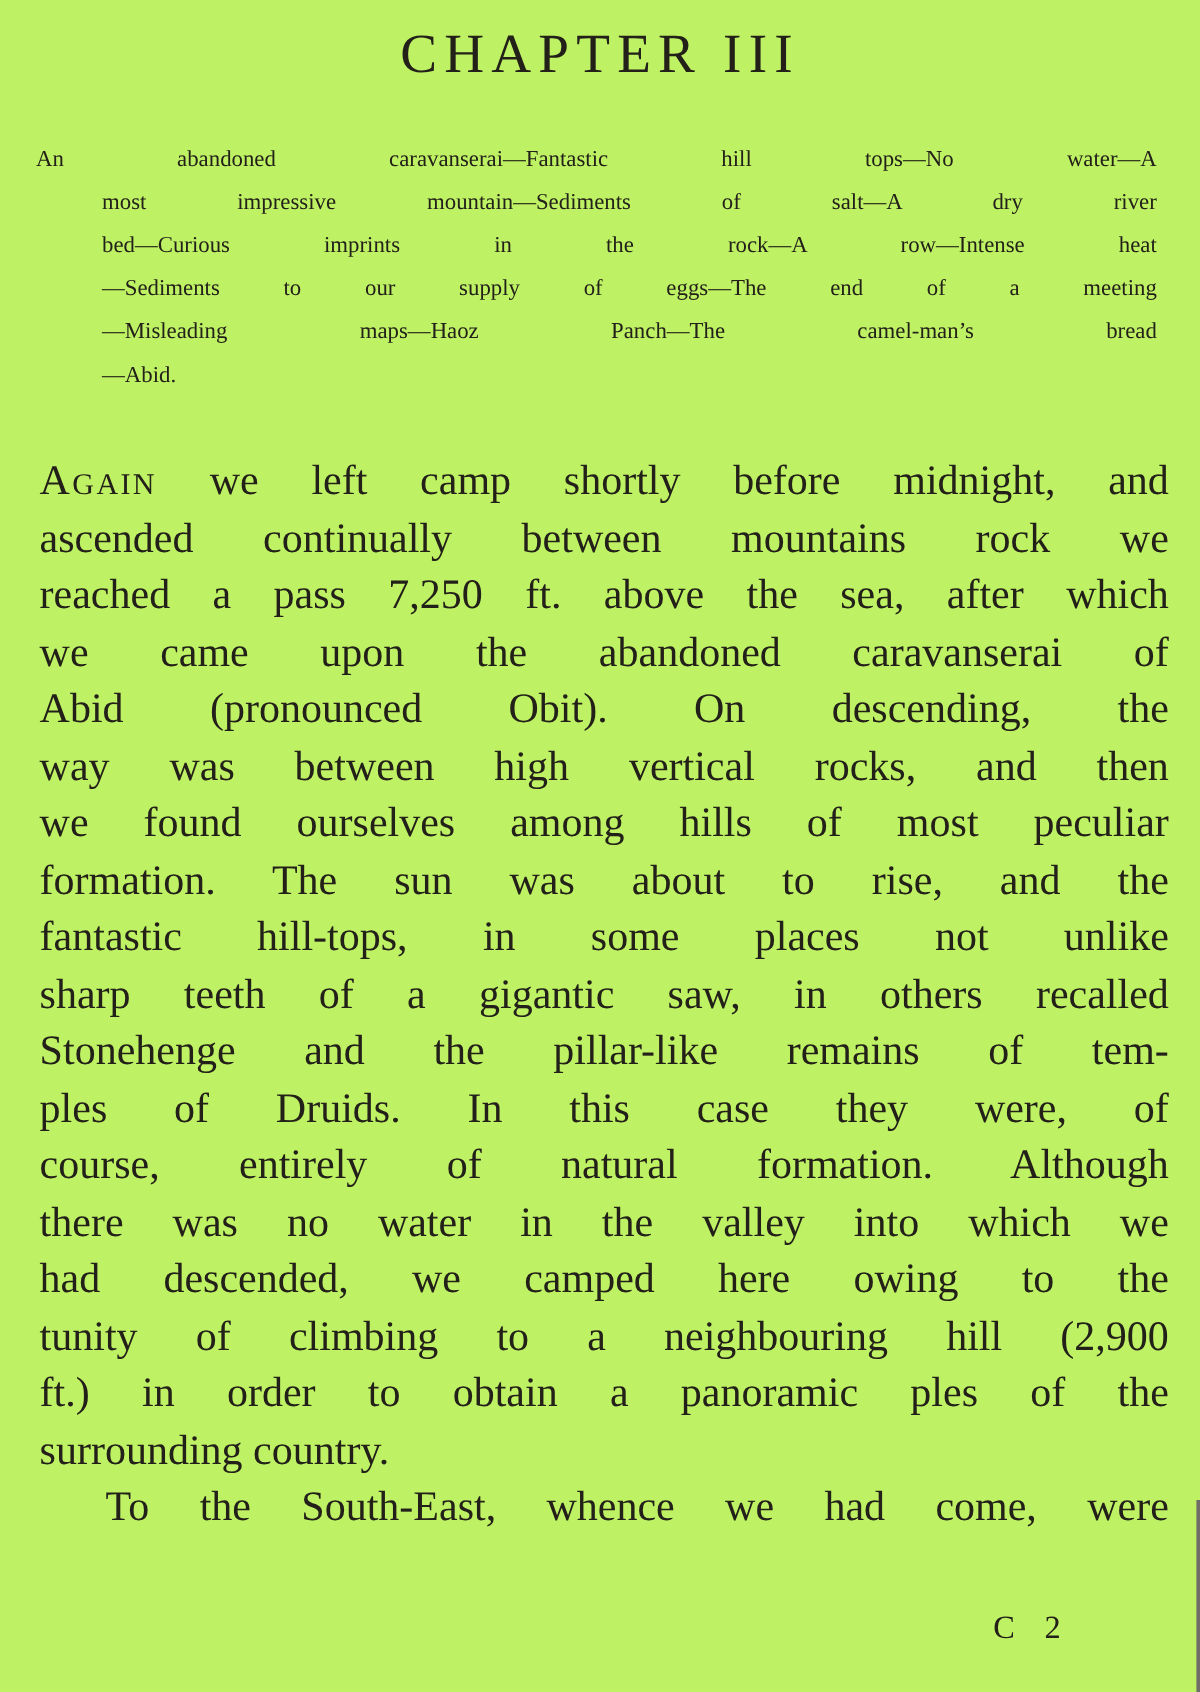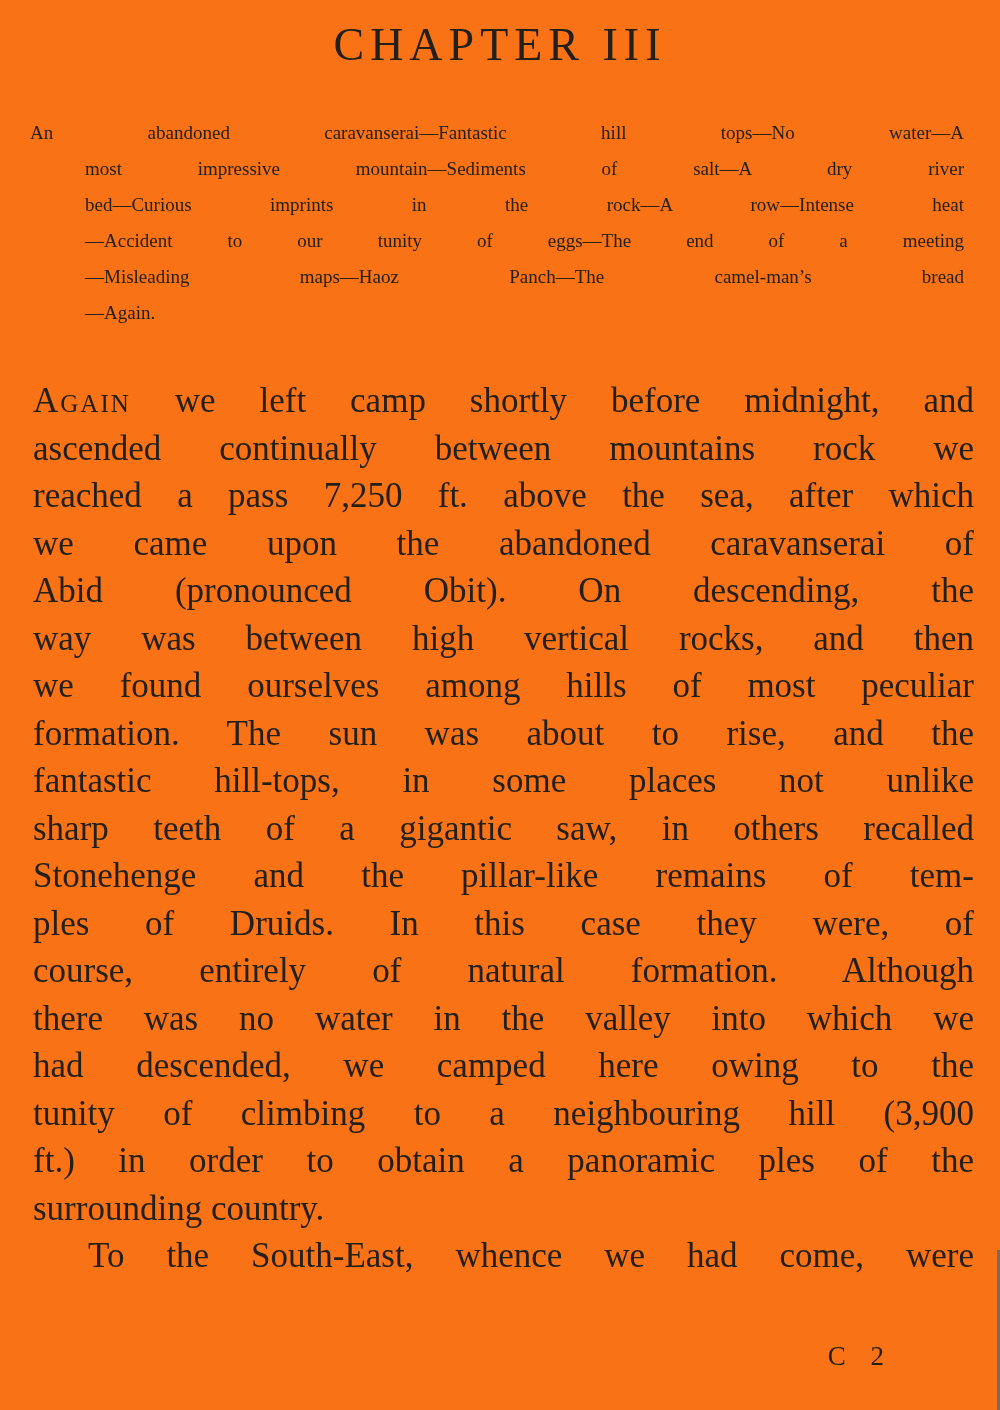--- a/index.html
+++ b/index.html
@@ -2,21 +2,21 @@
 <html><head>
 <meta charset="utf-8">
 <style>
   * { margin: 0; padding: 0; box-sizing: border-box; }
   html, body { background: #ffffff; }
   .page {
     position: relative;
     width: 1000px;
     height: 1410px;
     margin: 0 auto;
-    background: #f97316;
+    background: #bef264;
     color: #232019;
     font-family: "Liberation Serif", "DejaVu Serif", serif;
     overflow: hidden;
   }
   .chapter-title {
     font-family: "Liberation Serif", "DejaVu Serif", serif;
     font-weight: 400;
     font-size: 46px;
     letter-spacing: 6px;
     text-align: center;
@@ -64,42 +64,42 @@
 <body>
 
 <div class="page">
 
   <h1 class="chapter-title">CHAPTER III</h1>
 
   <div class="summary">
       <div class="line just">An abandoned caravanserai—Fantastic hill tops—No water—A</div>
       <div class="line just hang">most impressive mountain—Sediments of salt—A dry river</div>
       <div class="line just hang">bed—Curious imprints in the rock—A row—Intense heat</div>
-      <div class="line just hang">—Accident to our tunity of eggs—The end of a meeting</div>
+      <div class="line just hang">—Sediments to our supply of eggs—The end of a meeting</div>
       <div class="line just hang">—Misleading maps—Haoz Panch—The camel-man’s bread</div>
-      <div class="line hang">—Again.</div>
+      <div class="line hang">—Abid.</div>
     </div>
 
   <div class="body-text">
       <div class="line just"><span class="smallcaps">Again</span> we left camp shortly before midnight, and</div>
       <div class="line just">ascended continually between mountains rock we</div>
       <div class="line just">reached a pass 7,250 ft. above the sea, after which</div>
       <div class="line just">we came upon the abandoned caravanserai of</div>
       <div class="line just">Abid (pronounced Obit).  On descending, the</div>
       <div class="line just">way was between high vertical rocks, and then</div>
       <div class="line just">we found ourselves among hills of most peculiar</div>
       <div class="line just">formation.  The sun was about to rise, and the</div>
       <div class="line just">fantastic hill-tops, in some places not unlike</div>
       <div class="line just">sharp teeth of a gigantic saw, in others recalled</div>
       <div class="line just">Stonehenge and the pillar-like remains of tem-</div>
       <div class="line just">ples of Druids.  In this case they were, of</div>
       <div class="line just">course, entirely of natural formation.  Although</div>
       <div class="line just">there was no water in the valley into which we</div>
       <div class="line just">had descended, we camped here owing to the</div>
-      <div class="line just">tunity of climbing to a neighbouring hill (3,900</div>
+      <div class="line just">tunity of climbing to a neighbouring hill (2,900</div>
       <div class="line just">ft.) in order to obtain a panoramic ples of the</div>
       <div class="line">surrounding country.</div>
       <div class="line just indent">To the South-East, whence we had come, were</div>
     </div>
 
   <div class="signature">C 2</div>
 
   <div class="edge"></div>
 
 </div>

